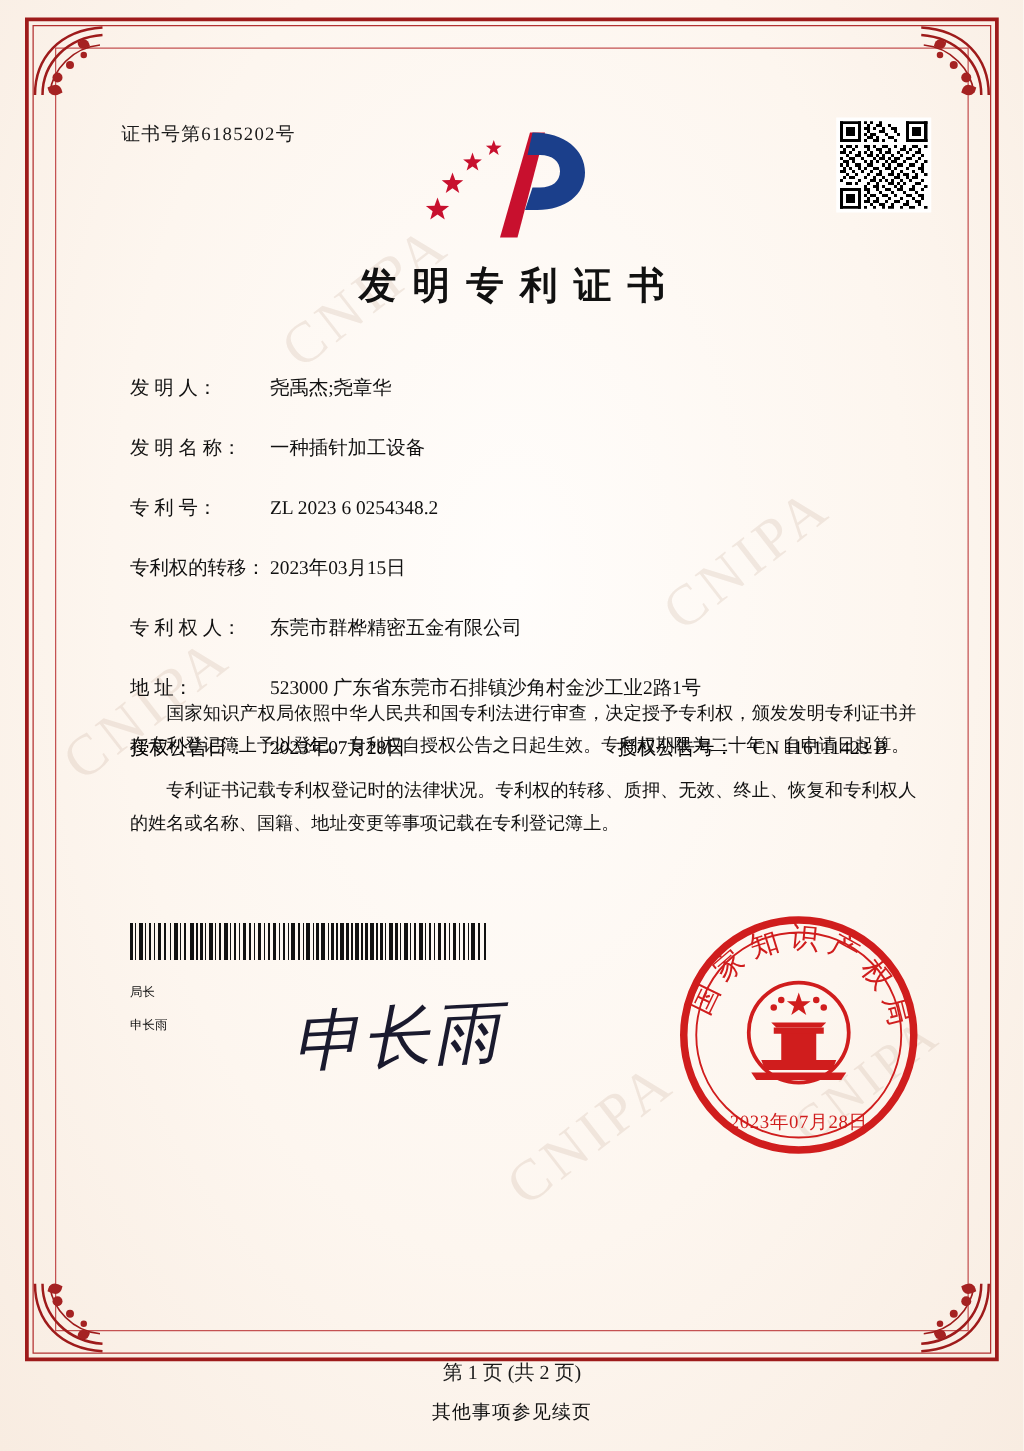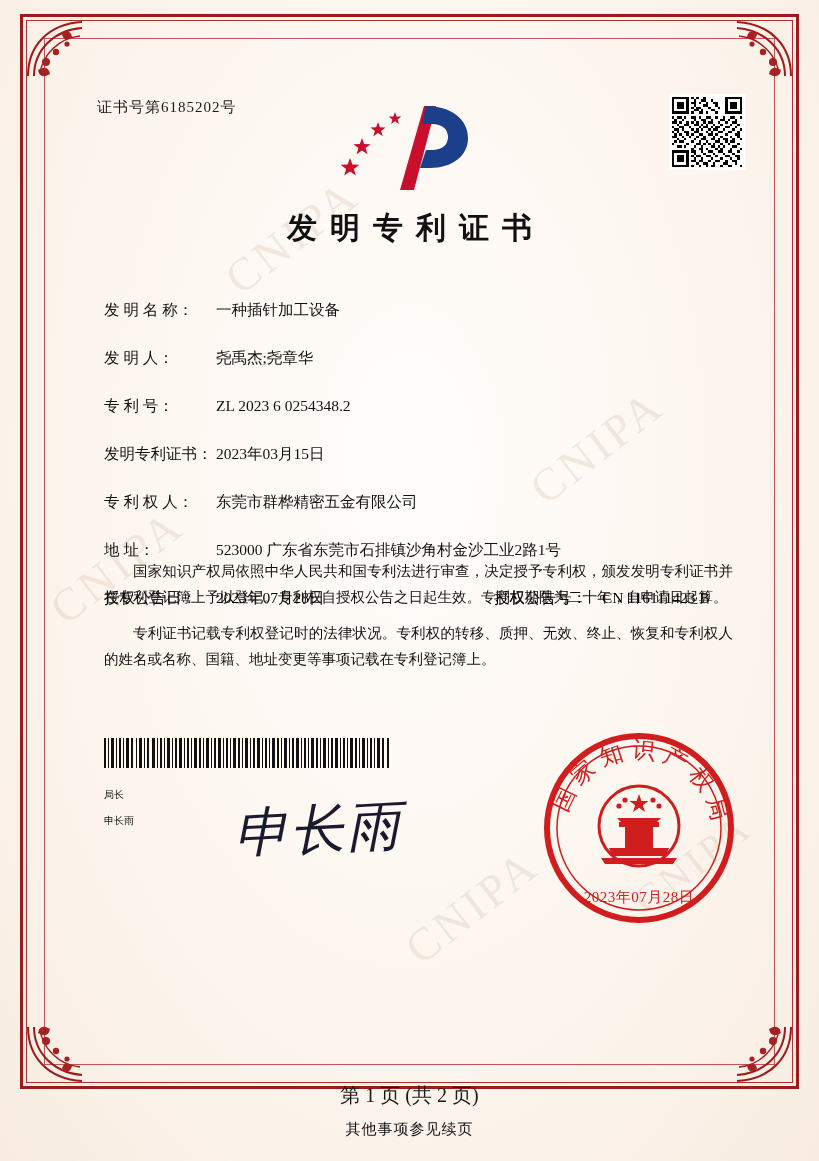--- a/index.html
+++ b/index.html
@@ -228,21 +228,21 @@
     letter-spacing: 0.5px;
   }
 
   
   .page-num {
     position: absolute;
     left: 0;
     right: 0;
     bottom: -44px;
     text-align: center;
-    font-size: 20px;
+    font-size: 16px;
     color: #1a1a1a;
   }
   .footer-note {
     position: absolute;
     left: 0;
     right: 0;
     bottom: 22px;
     text-align: center;
     font-size: 15px;
     color: #111;
@@ -559,33 +559,33 @@
 
         <path d="M86 6 C112 6 128 20 128 38 C128 56 112 68 90 68 L80 68 L86 50 L92 50 C102 50 108 45 108 37 C108 29 102 24 92 24 L82 24 Z" fill="#1b3f8b"></path>
         <path d="M84 6 L96 6 L78 74 L66 74 Z" fill="#1b3f8b" opacity="0"></path>
       </svg>
     </div>
 
     <div class="title">发明专利证书</div>
 
     <div class="fields">
       <div class="frow">
+        <div class="flabel">发  明  人：</div>
+        <div class="fvalue">尧禹杰;尧章华</div>
+      </div>
+      <div class="frow">
         <div class="flabel">发 明 名 称：</div>
         <div class="fvalue">一种插针加工设备</div>
-      </div>
-      <div class="frow">
-        <div class="flabel">发  明  人：</div>
-        <div class="fvalue">尧禹杰;尧章华</div>
       </div>
       <div class="frow">
         <div class="flabel">专  利  号：</div>
         <div class="fvalue">ZL 2023 6 0254348.2</div>
       </div>
       <div class="frow">
-        <div class="flabel">发明专利证书：</div>
+        <div class="flabel">专利权的转移：</div>
         <div class="fvalue">2023年03月15日</div>
       </div>
       <div class="frow">
         <div class="flabel">专 利 权 人：</div>
         <div class="fvalue">东莞市群桦精密五金有限公司</div>
       </div>
       <div class="frow">
         <div class="flabel">地      址：</div>
         <div class="fvalue">523000 广东省东莞市石排镇沙角村金沙工业2路1号</div>
       </div>

